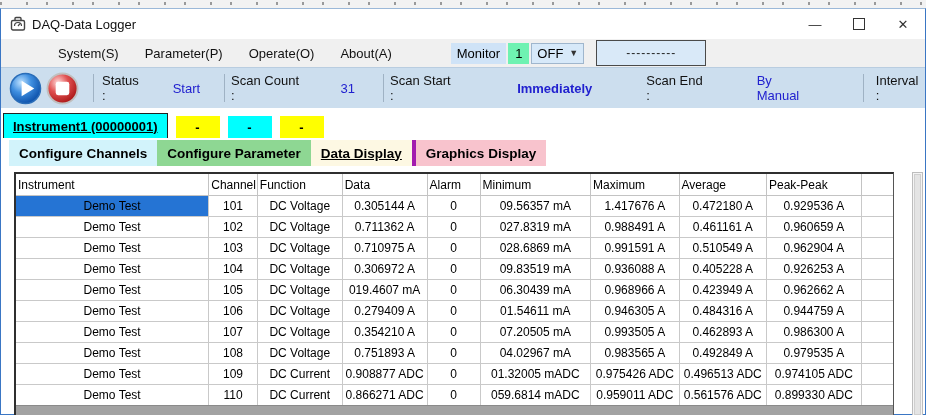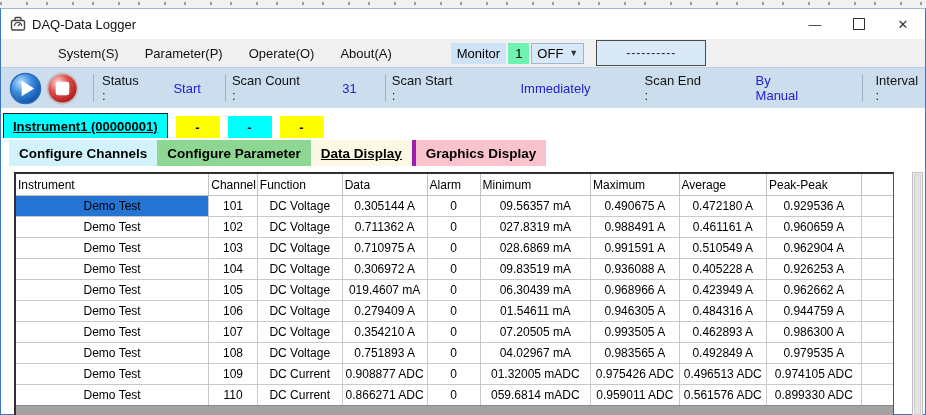--- a/index.html
+++ b/index.html
@@ -42,21 +42,21 @@
     font-size:12px;color:#222;display:flex;align-items:center;justify-content:center;letter-spacing:1px;}
   
   .toolbar{height:40px;background:#ccdeee;border-top:1px solid #b9cde0;display:flex;align-items:center;flex:0 0 auto;}
   .tb-buttons{display:flex;align-items:center;gap:4px;padding:0 8px 0 8px;}
   .tb-sep{width:1px;height:28px;background:#9fb2c4;margin:0 6px;}
   .tb-group{display:flex;align-items:center;}
   .tb-label{color:#111;}
   .tb-value{color:#2121cf;}
   .g-status .tb-label{margin-left:2px;} .g-status .tb-value{margin-left:28px;margin-right:18px;}
   .g-count .tb-value{margin-left:36px;margin-right:22px;}
-  .g-start .tb-value{margin-left:62px;margin-right:30px;}
+  .g-start .tb-value{margin-left:62px;margin-right:30px;font-weight:bold;}
   .g-end{margin-left:24px;} .g-end .tb-value{margin-left:48px;margin-right:40px;}
   .g-interval .tb-label{margin-left:6px;} .g-interval .tb-value{margin-left:8px;}
   
   .inst-tabs{height:30px;display:flex;align-items:flex-end;padding-left:2px;background:#fff;flex:0 0 auto;}
   .inst-tab{
     background:#00ffff;border:1px solid #222;border-bottom:none;height:24px;
     display:flex;align-items:center;padding:0 9px;font-weight:bold;font-size:13px;
     text-decoration:underline;
   }
   .mini-tab{width:44px;height:22px;margin-left:8px;display:flex;align-items:center;justify-content:center;
@@ -226,21 +226,21 @@
             </tr>
           </thead>
         <tbody>
             <tr>
               <td class="selected">Demo Test</td>
               <td>101</td>
               <td>DC Voltage</td>
               <td>0.305144 A</td>
               <td>0</td>
               <td>09.56357 mA</td>
-              <td>0.490675 A</td>
+              <td>1.417676 A</td>
               <td>0.472180 A</td>
               <td>0.929536 A</td>
               <td></td>
             </tr>
             <tr>
               <td>Demo Test</td>
               <td>102</td>
               <td>DC Voltage</td>
               <td>0.711362 A</td>
               <td>0</td>

